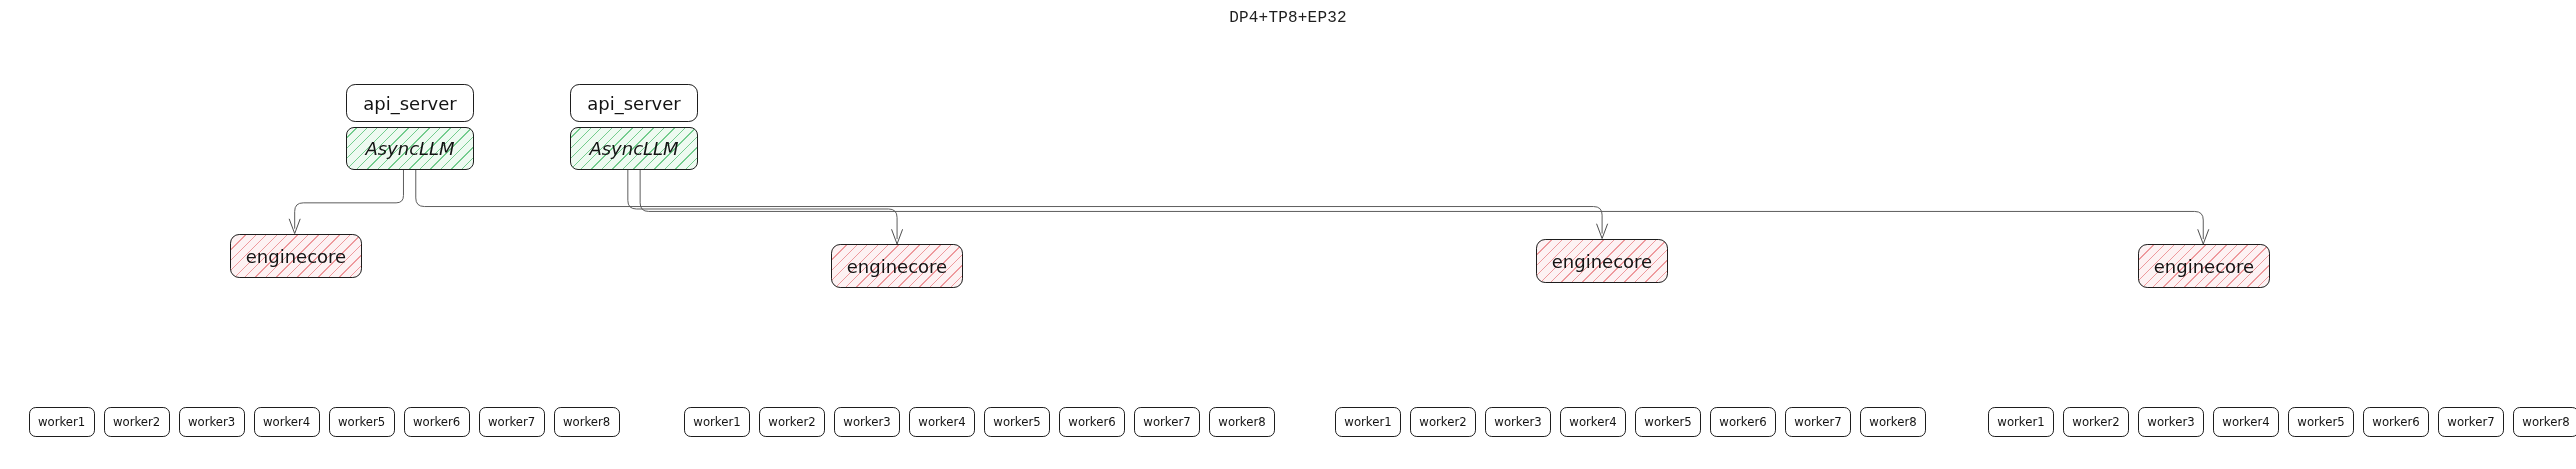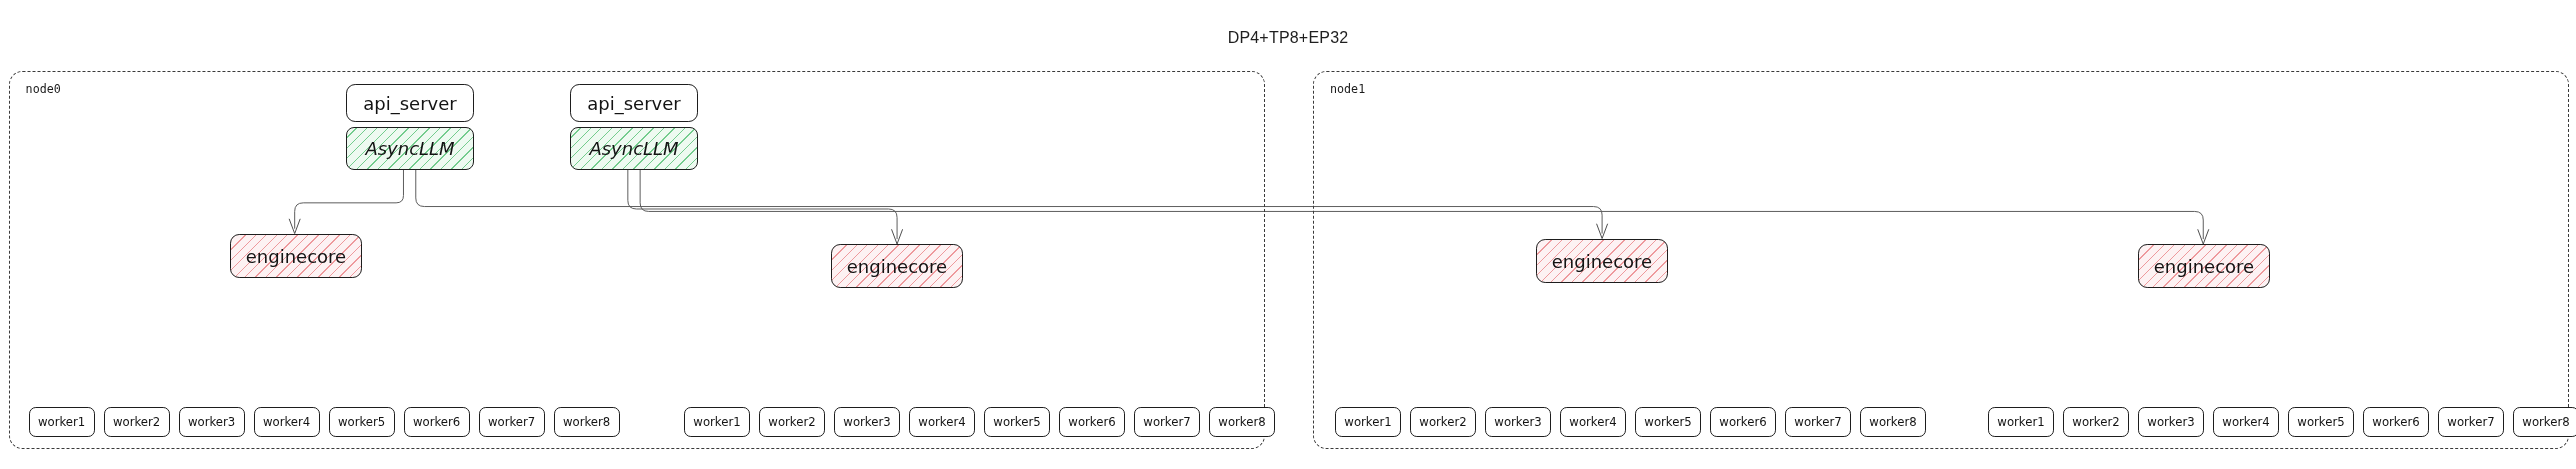--- a/index.html
+++ b/index.html
@@ -25,22 +25,21 @@
   
   .diagram-title {
     position: absolute;
     left: 0;
     top: 8.6px;
     width: 2576px;
     text-align: center;
     font-size: 16px;
     color: #1f1f1f;
     letter-spacing: 0.2px;
-    font-family: Liberation Sans, sans-serif;
-    margin-top: 20px;
+    font-family: Liberation Mono, monospace;
   }
 
   
   .cluster {
     position: absolute;
     border: 1.5px dashed #3a3a3a;
     border-radius: 13.5px;
     box-sizing: border-box;
     background: transparent;
   }
@@ -150,27 +149,21 @@
 
     <path class="edge-path" d="M 1020 276 L 1020 326 Q 1020 340 1034 340 L 1444 340 Q 1458 340 1458 354 L 1458 389"></path>
     <path class="edge-head" d="M 1449 373 L 1458 397 L 1467 373"></path>
 
     <path class="edge-path" d="M 1040 276 L 1040 330 Q 1040 344 1054 344 L 3569 344 Q 3583 344 3583 358 L 3583 389"></path>
     <path class="edge-head" d="M 3574 373 L 3583 397 L 3592 373"></path>
   </svg>
 
   <div class="boxes-layer">
 
-    <div class="cluster" style="left:8.6px; top:71px; width:1256px; height:378px;">
-      <div class="cluster-label">node0</div>
-    </div>
-
-    <div class="cluster" style="left:1313px; top:71px; width:1256px; height:378px;">
-      <div class="cluster-label">node1</div>
-    </div>
+
 
     <div class="nodebox api" style="left:346px; top:84px; width:128px; height:38px;">
       <span class="boxlabel">api_server</span>
     </div>
 
     <div class="nodebox async" style="left:346px; top:127px; width:128px; height:43px;">
       <span class="boxlabel">AsyncLLM</span>
     </div>
 
     <div class="nodebox api" style="left:570px; top:84px; width:128px; height:38px;">

